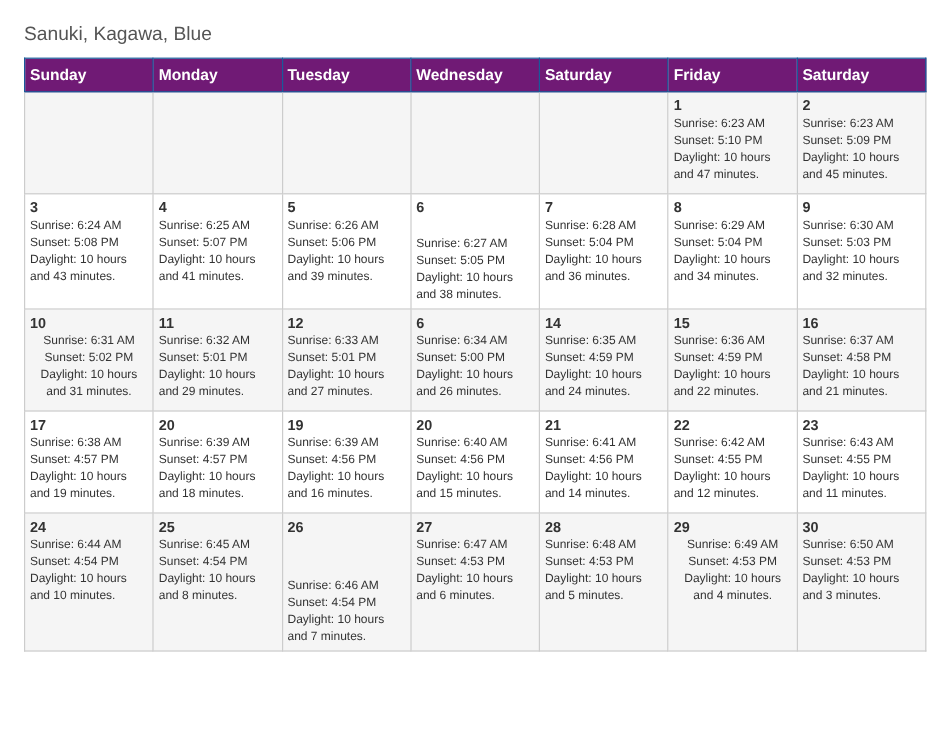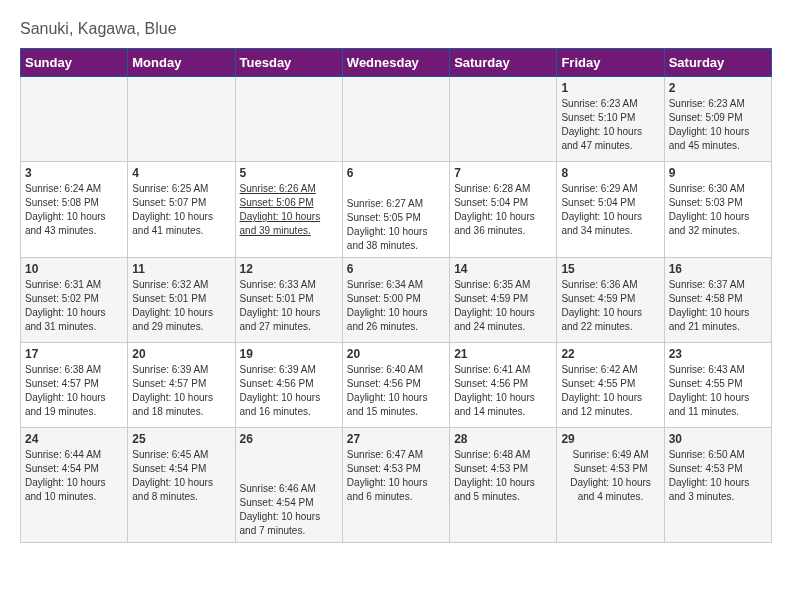--- a/index.html
+++ b/index.html
@@ -147,21 +147,21 @@
         </td>
         <td>
           <div class="day-number">4</div>
           <div class="day-info" style="white-space: pre-line;">Sunrise: 6:25 AM
 Sunset: 5:07 PM
 Daylight: 10 hours
 and 41 minutes.</div>
         </td>
         <td>
           <div class="day-number">5</div>
-          <div class="day-info" style="white-space: pre-line; text-decoration: underline;">Sunrise: 6:26 AM
+          <div class="day-info" style="white-space: pre-line;">Sunrise: 6:26 AM
 Sunset: 5:06 PM
 Daylight: 10 hours
 and 39 minutes.</div>
         </td>
         <td>
           <div class="day-number">6</div>
           <div class="day-info" style="white-space: pre-line; margin-top: 17px;">Sunrise: 6:27 AM
 Sunset: 5:05 PM
 Daylight: 10 hours
 and 38 minutes.</div>
@@ -184,21 +184,21 @@
           <div class="day-number">9</div>
           <div class="day-info" style="white-space: pre-line;">Sunrise: 6:30 AM
 Sunset: 5:03 PM
 Daylight: 10 hours
 and 32 minutes.</div>
         </td>
       </tr>
       <tr>
         <td>
           <div class="day-number">10</div>
-          <div class="day-info" style="white-space: pre-line;">Sunrise: 6:31 AM
+          <div class="day-info" style="white-space: pre-line; text-align: center;">Sunrise: 6:31 AM
 Sunset: 5:02 PM
 Daylight: 10 hours
 and 31 minutes.</div>
         </td>
         <td>
           <div class="day-number">11</div>
           <div class="day-info" style="white-space: pre-line;">Sunrise: 6:32 AM
 Sunset: 5:01 PM
 Daylight: 10 hours
 and 29 minutes.</div>

